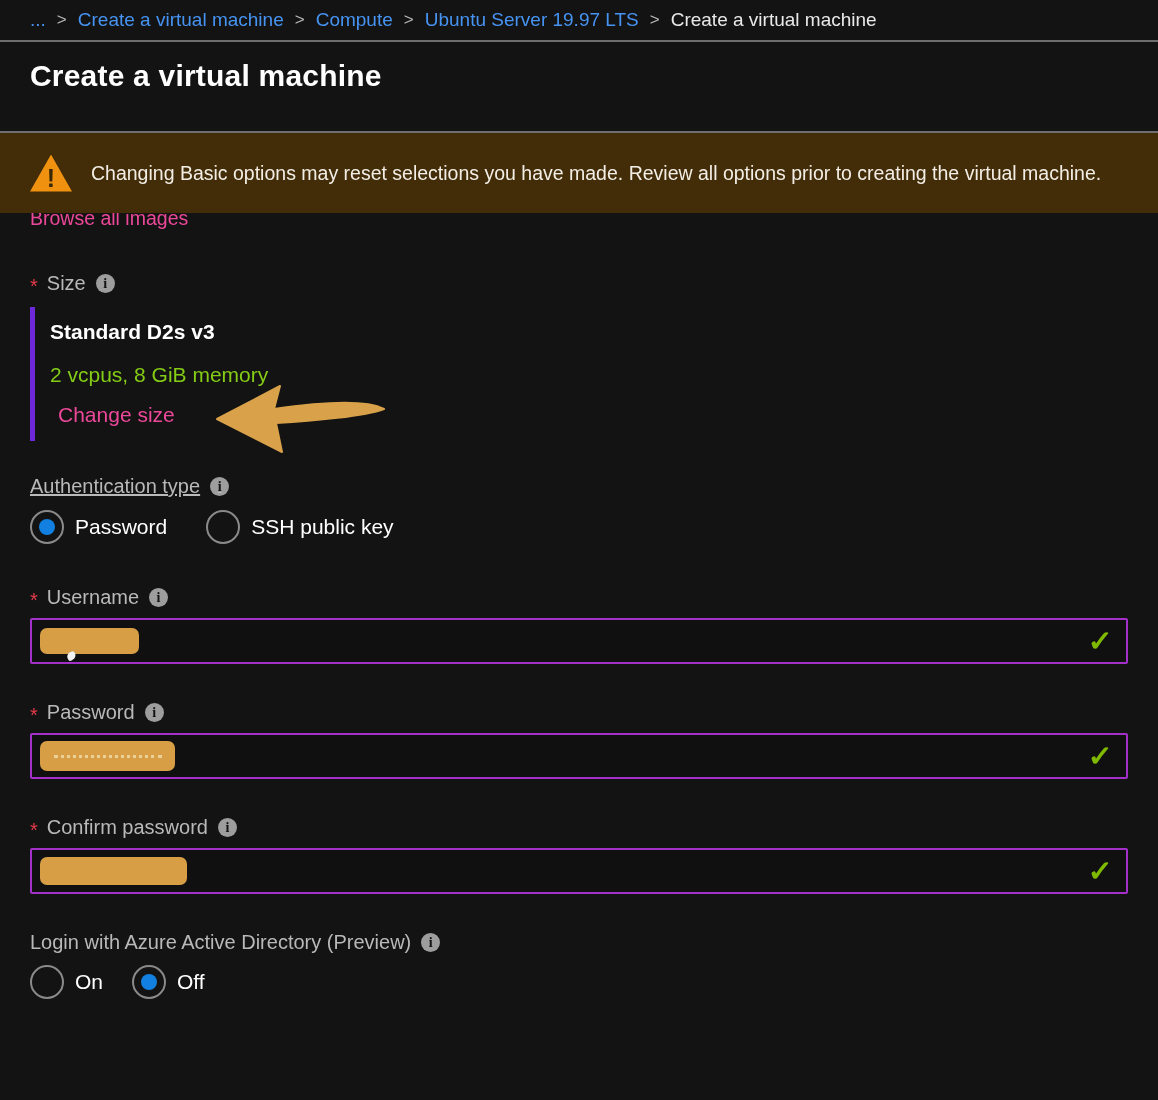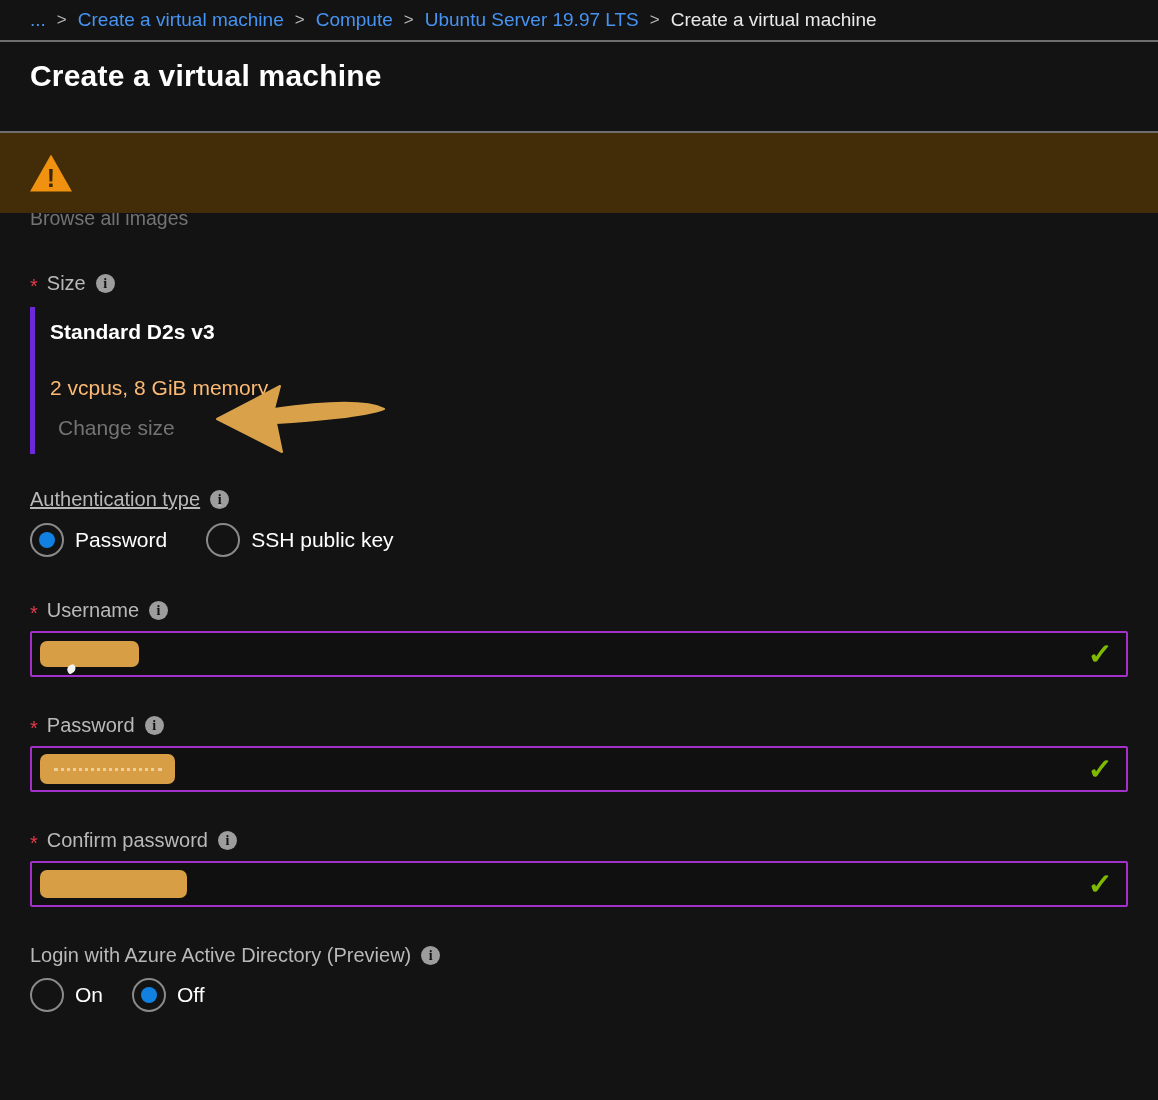--- a/index.html
+++ b/index.html
@@ -33,36 +33,36 @@
     background: #f0910f; clip-path: polygon(50% 0%, 100% 100%, 0% 100%);
     position: relative;
   }
   .warn-icon .excl {
     position: absolute; left: 50%; transform: translateX(-50%);
     bottom: 1px; color: #3a2805; font-weight: 700; font-size: 25px; line-height: 1;
   }
   .banner-text { font-size: 19.5px; line-height: 31px; color: #f3eee5; max-width: 1062px; }
   
   .content { position: relative; z-index: 1; margin-top: -6px; padding: 0 30px; }
-  .link { color: #737373; text-decoration: none; cursor: pointer; }
+  .link { color: #ec4899; text-decoration: none; cursor: pointer; }
   .browse { display: inline-block; font-size: 19.5px; }
   .label-row { margin-top: 42px; display: flex; align-items: center; font-size: 20px; color: #b9b9b9; }
   .label-row.tight { margin-top: 37px; }
   .label-row .req { color: #e23a4a; margin-right: 9px; font-size: 20px; position: relative; top: 3px; }
   .label-row .lbl { margin-right: 10px; }
   .info-icon {
     width: 19px; height: 19px; border-radius: 50%; background: #9d9d9d;
     color: #131313; display: inline-flex; align-items: center; justify-content: center;
     font-family: "Liberation Serif", serif; font-weight: 700; font-size: 14px; cursor: pointer;
     flex: 0 0 auto;
   }
   
   .size-box { margin-top: 12px; border-left: 5px solid #6d28d9; padding: 4px 0 6px 15px; position: relative; }
   .size-name  { font-size: 21px; font-weight: 700; color: #fff; margin: 8px 0 0; line-height: 25px; }
-  .size-specs { font-size: 21px; color: #fdba74; margin: 31px 0 0; line-height: 25px; }
+  .size-specs { font-size: 21px; color: #84cc16; margin: 18px 0 0; line-height: 25px; }
   .change-size { display: inline-block; font-size: 21px; margin: 15px 8px 8px; line-height: 25px; }
   .arrow { position: absolute; left: 180px; top: 72px; width: 172px; height: 78px; }
   
   .section-title { margin-top: 58px; font-size: 17px; font-weight: 700; color: #fff; letter-spacing: 0.4px; }
   .label-row.plain { margin-top: 34px; text-decoration: underline; }
   
   .radio-row { margin-top: 12px; display: flex; align-items: center; gap: 39px; }
   .radio-row.aad { gap: 29px; margin-top: 11px; align-items: center; }
   .radio-opt { display: flex; align-items: center; gap: 11px; cursor: pointer; }
   .radio {
@@ -110,20 +110,21 @@
   </nav>
 
   <header class="title-band">
     <h1>Create a virtual machine</h1>
   </header>
 
   <div class="banner">
     <div class="warn-icon">
       <span class="excl">!</span>
     </div>
+    <p class="banner-text">Changing Basic options may reset selections you have made. Review all options prior to creating the virtual machine.</p>
   </div>
 
   <main class="content">
 
     <a class="link browse">Browse all images</a>
 
     <div class="label-row">
       <span class="req">*</span>
       <span class="lbl">Size</span>
       <span class="info-icon">i</span>

